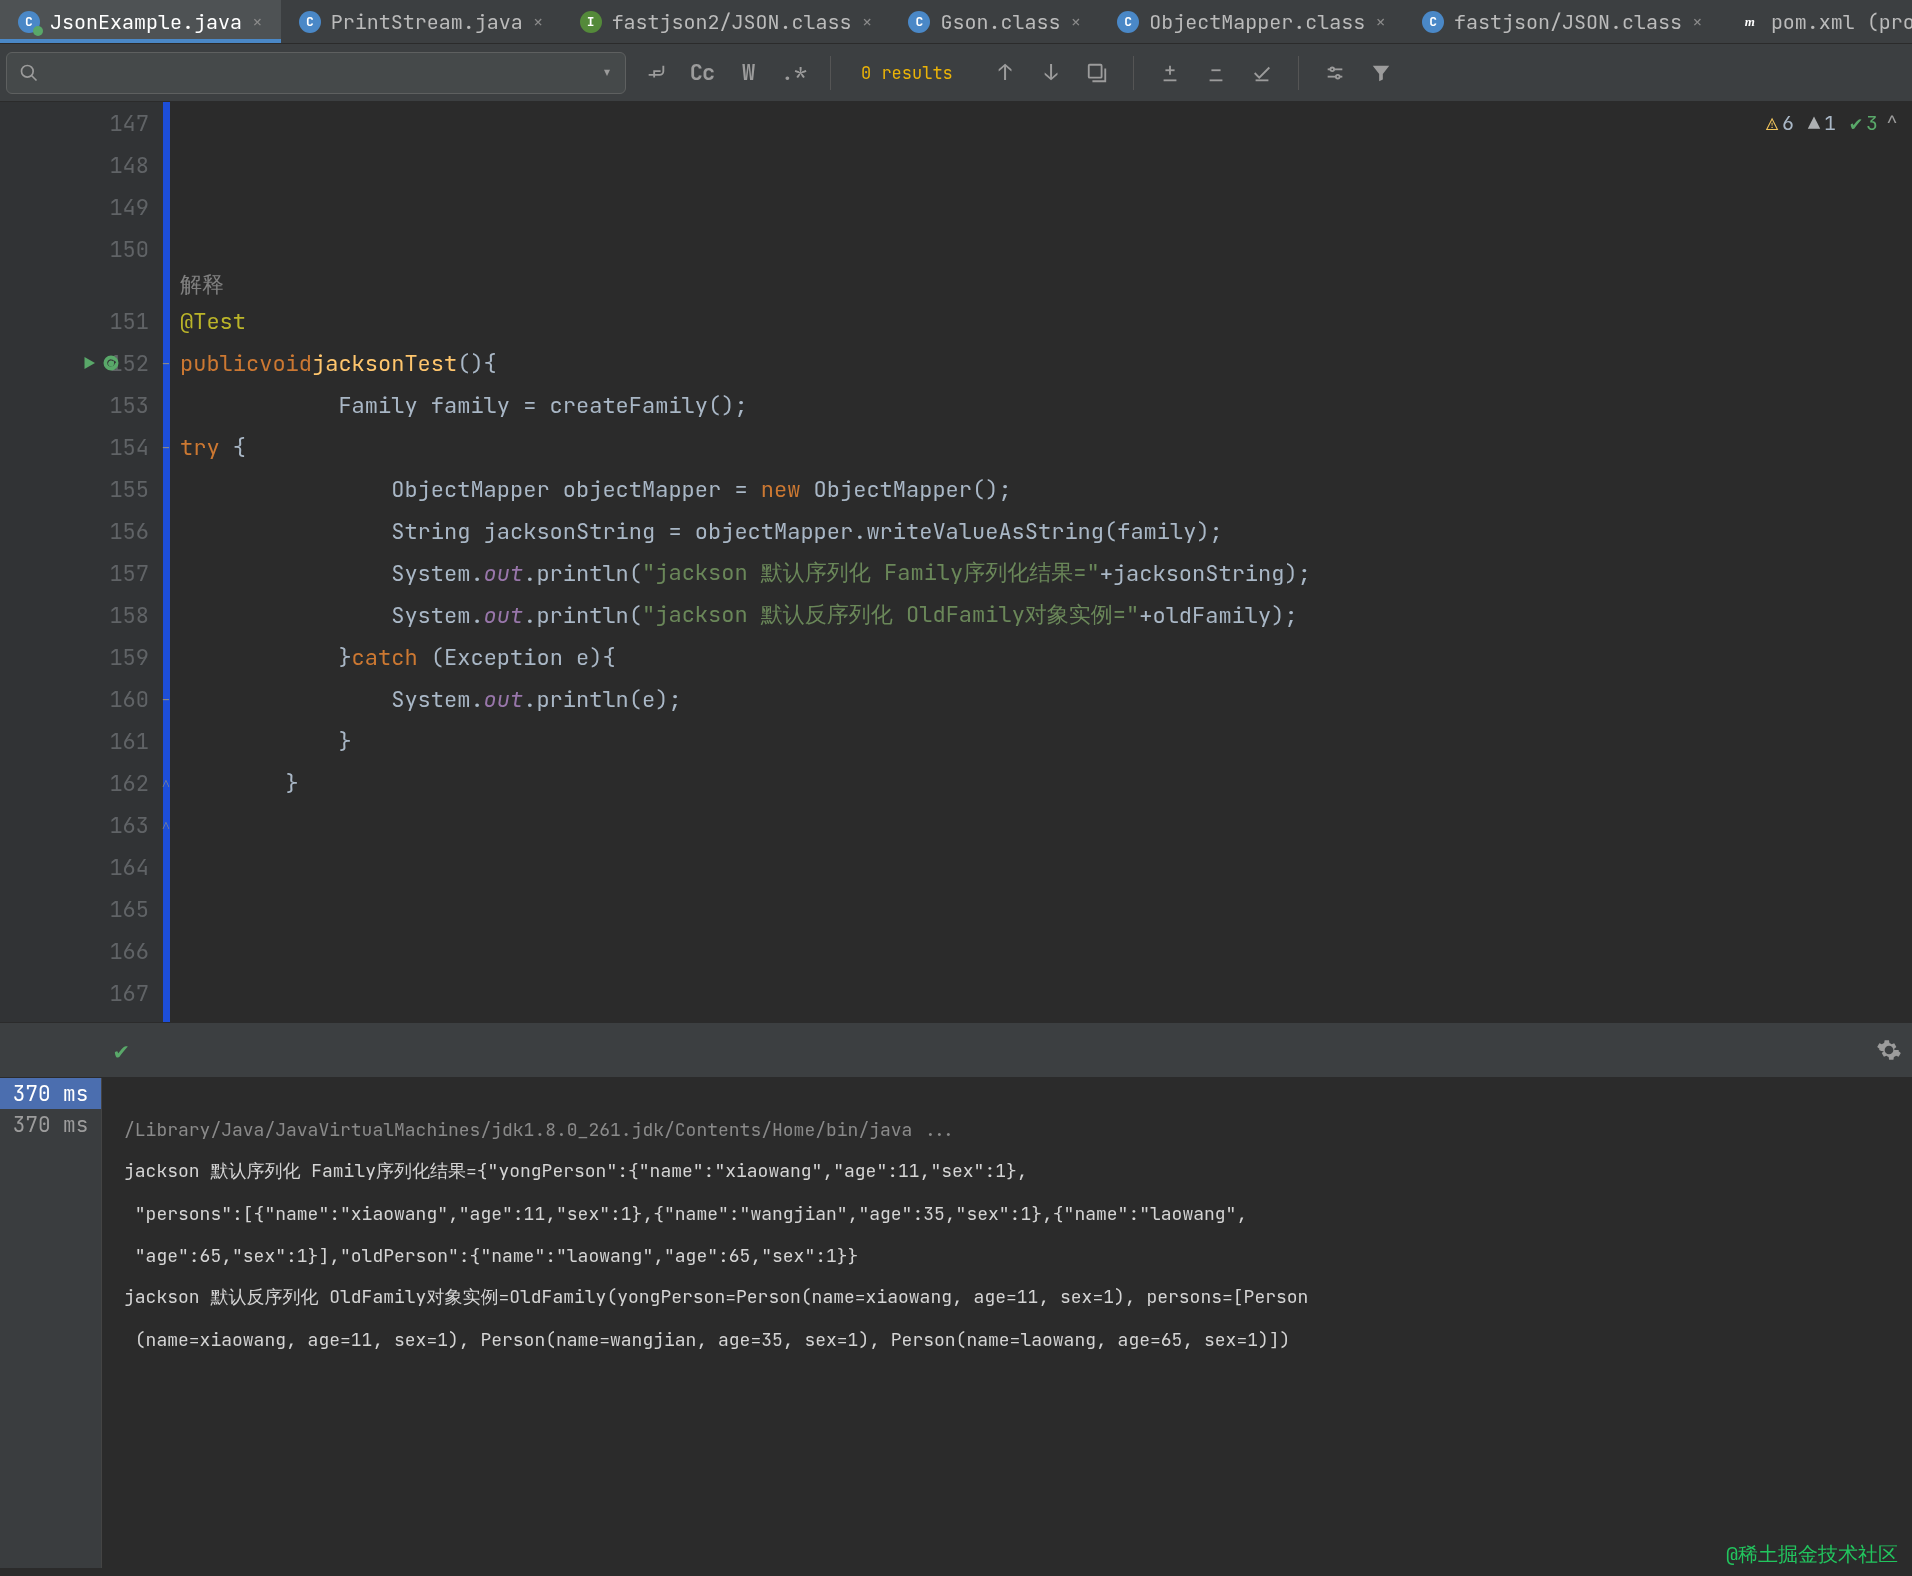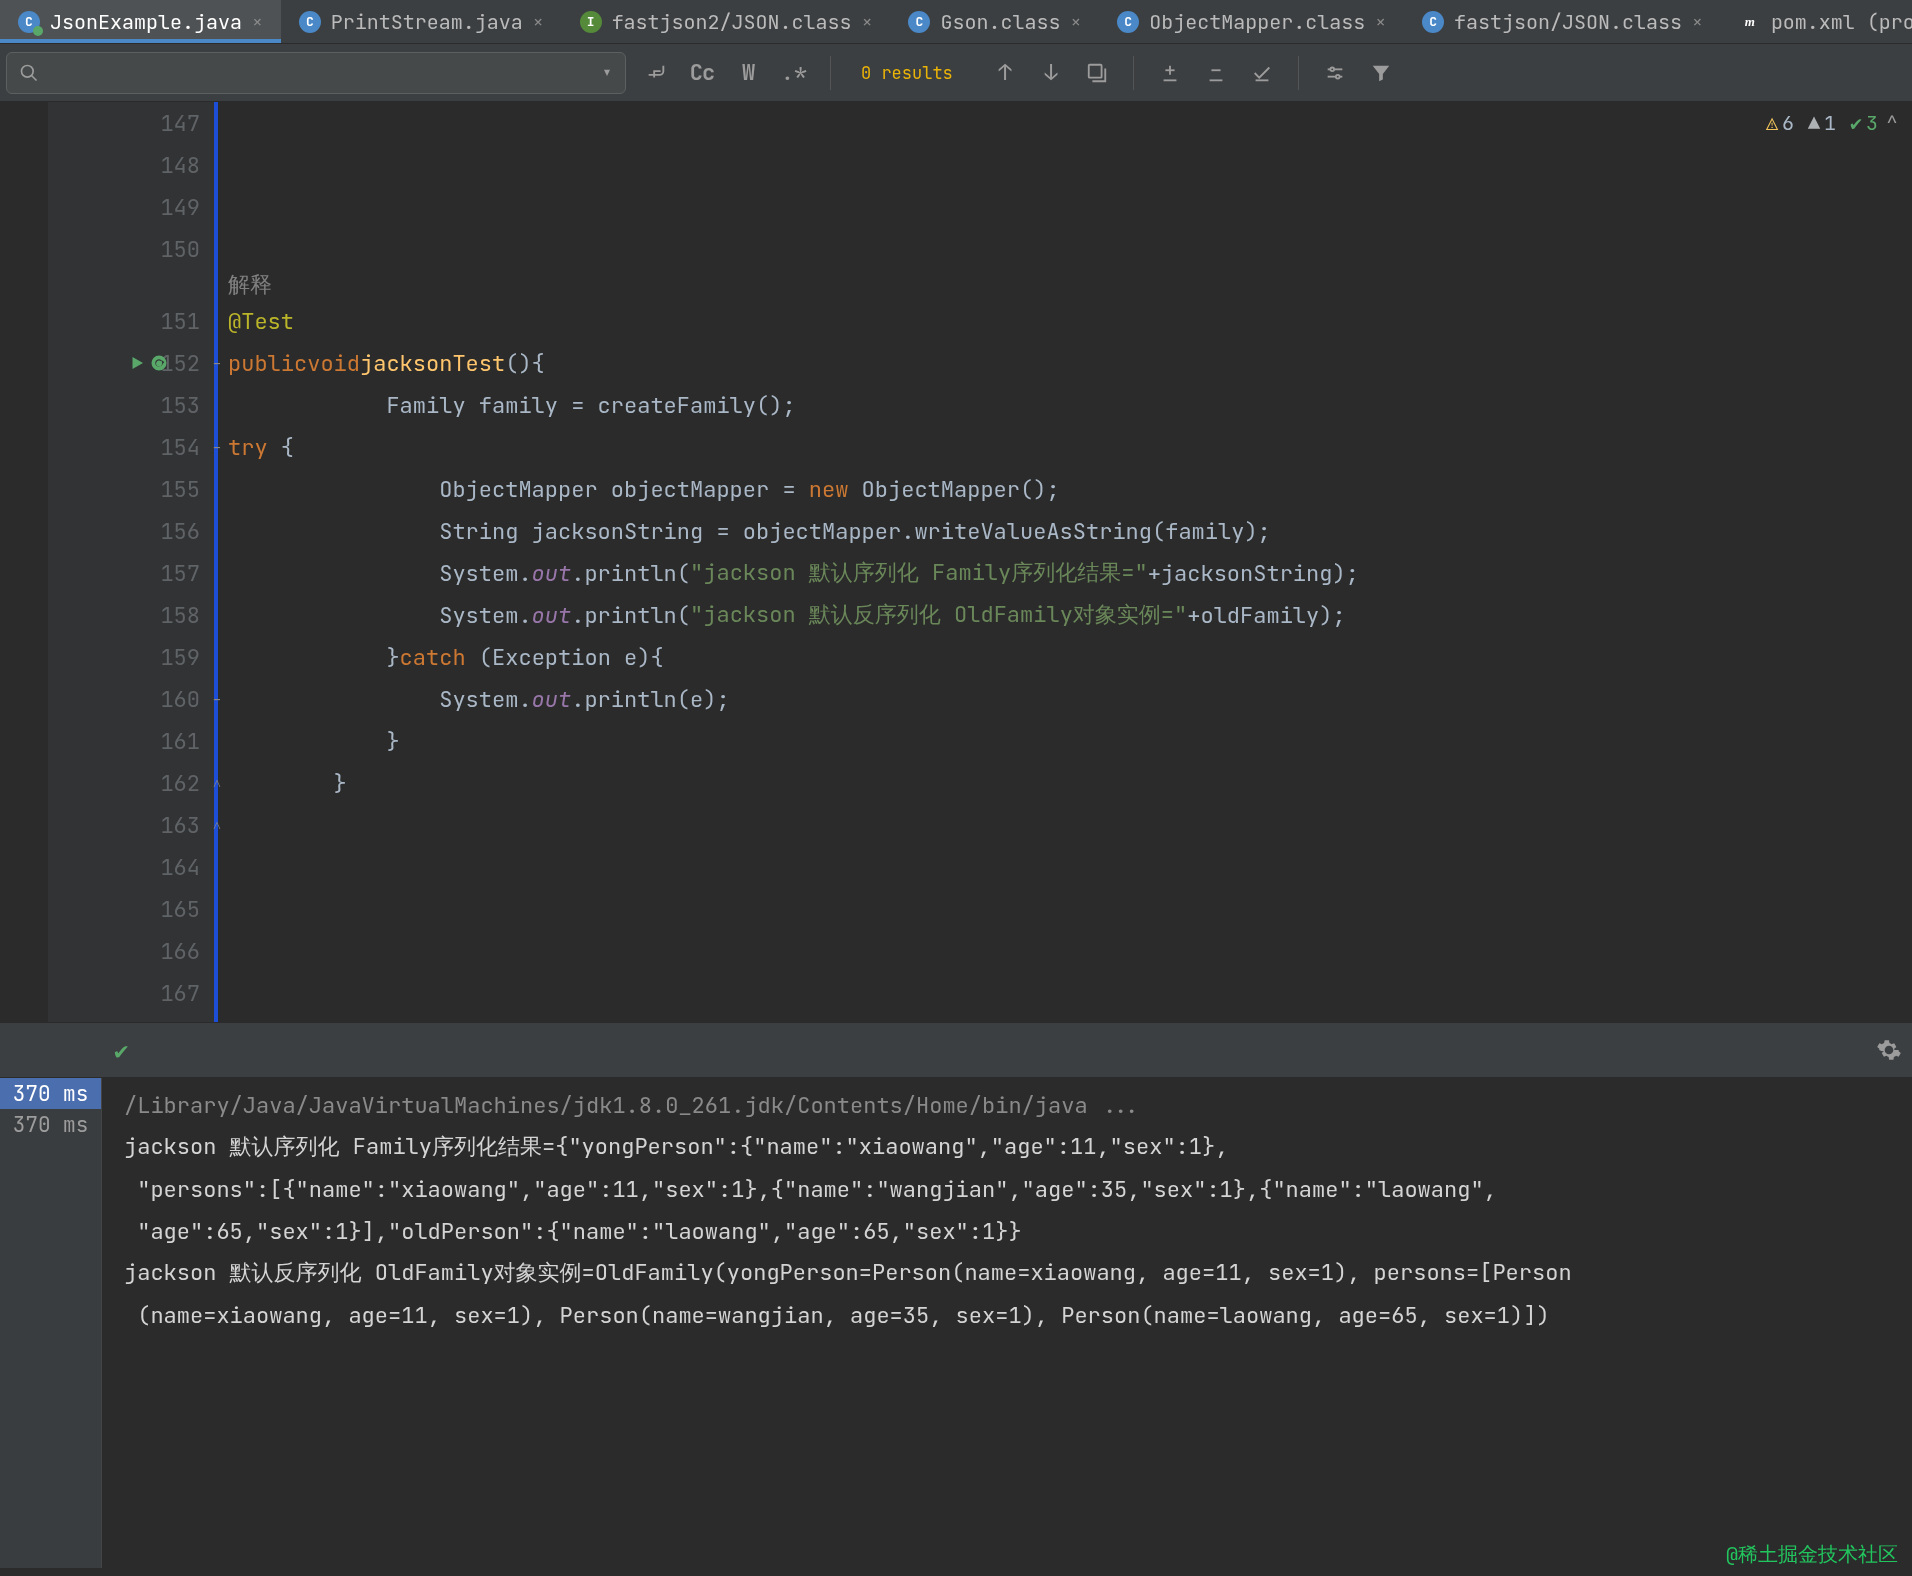--- a/index.html
+++ b/index.html
@@ -50,21 +50,21 @@
   .find-input-wrap{display:flex;align-items:center;width:620px;height:42px;background:#45494a;border:1px solid #5e6060;border-radius:6px;padding:0 12px;gap:10px;}
   .find-input-wrap input{flex:1;background:transparent;border:none;outline:none;color:var(--text);font-size:20px;font-family:inherit;}
   .tb-btn{width:44px;height:42px;display:flex;align-items:center;justify-content:center;color:#9c9c9c;font-size:22px;cursor:pointer;border-radius:6px;}
   .tb-btn.text{font-weight:bold;letter-spacing:-1px;}
   .tb-group{display:flex;gap:2px;padding:0 6px;}
   .results-label{padding:0 22px;color:#eab308;font-size:17px;}
   .sep{width:1px;height:34px;background:#555;margin:0 6px;}
   .mag-icon{color:#9c9c9c;font-size:20px;}
   
   .editor-wrap{display:flex;height:920px;position:relative;background:var(--bg);}
-  .gutter{width:170px;flex:none;background:var(--gutter-bg);border-right:4px solid #1d4ed8;margin-left:48px;}
+  .gutter{width:170px;flex:none;background:var(--gutter-bg);border-right:7px solid #1d4ed8;}
   .gutter-row{display:flex;align-items:center;justify-content:flex-end;height:42px;padding-right:14px;color:var(--gutter-text);font-size:22px;position:relative;}
   .gutter-row .gi{position:absolute;left:80px;display:flex;gap:4px;align-items:center;}
   .gutter-row .fold{position:absolute;right:-12px;width:18px;height:18px;display:flex;align-items:center;justify-content:center;color:#888;font-size:14px;}
   .code-area{flex:1;position:relative;padding-left:10px;}
   .code-line{height:42px;display:flex;align-items:center;white-space:pre;font-size:22px;}
   .code-line.hl{background:#323232;}
   .caret{display:inline-block;width:2px;height:30px;background:#bbbbbb;vertical-align:middle;}
   .inspections{position:absolute;top:8px;right:14px;display:flex;gap:14px;align-items:center;font-size:20px;}
   .insp{display:flex;align-items:center;gap:4px;}
   .insp .tri{font-size:20px;}
@@ -80,21 +80,21 @@
   .test-bar .gear{position:absolute;right:10px;color:#9c9c9c;font-size:26px;cursor:pointer;}
   .test-status{display:flex;align-items:center;gap:10px;font-size:22px;margin-left:100px;}
   .check{color:#59a869;font-size:24px;}
   .pass-strong{color:#d0d0d0;font-weight:600;}
   .pass-dim{color:#8a8a8a;}
   
   .console-wrap{display:flex;height:490px;background:var(--bg);}
   .console-gutter{width:102px;flex:none;background:#3a3d3f;border-right:1px solid #444;}
   .cg-row{height:31px;display:flex;align-items:center;justify-content:center;color:#9c9c9c;font-size:21px;}
   .cg-row.sel{background:#4b6eaf;color:#ffffff;}
-  .console{flex:1;padding:6px 0 0 22px;font-size:22px;color:#d4d4d4;}
+  .console{flex:1;padding:6px 0 0 22px;font-size:18px;color:#d4d4d4;margin-top:24px;}
   .console-line{min-height:42px;display:flex;align-items:center;white-space:pre-wrap;word-break:break-all;}
   .cmd-dim{color:#8a8a8a;}
   .watermark{position:absolute;right:14px;bottom:8px;color:#22c55e;font-size:20px;}
   .root{position:relative;width:1912px;height:1576px;}
   svg{display:block;}
 </style>
 </head>
 <body>
 
 <div class="root">

